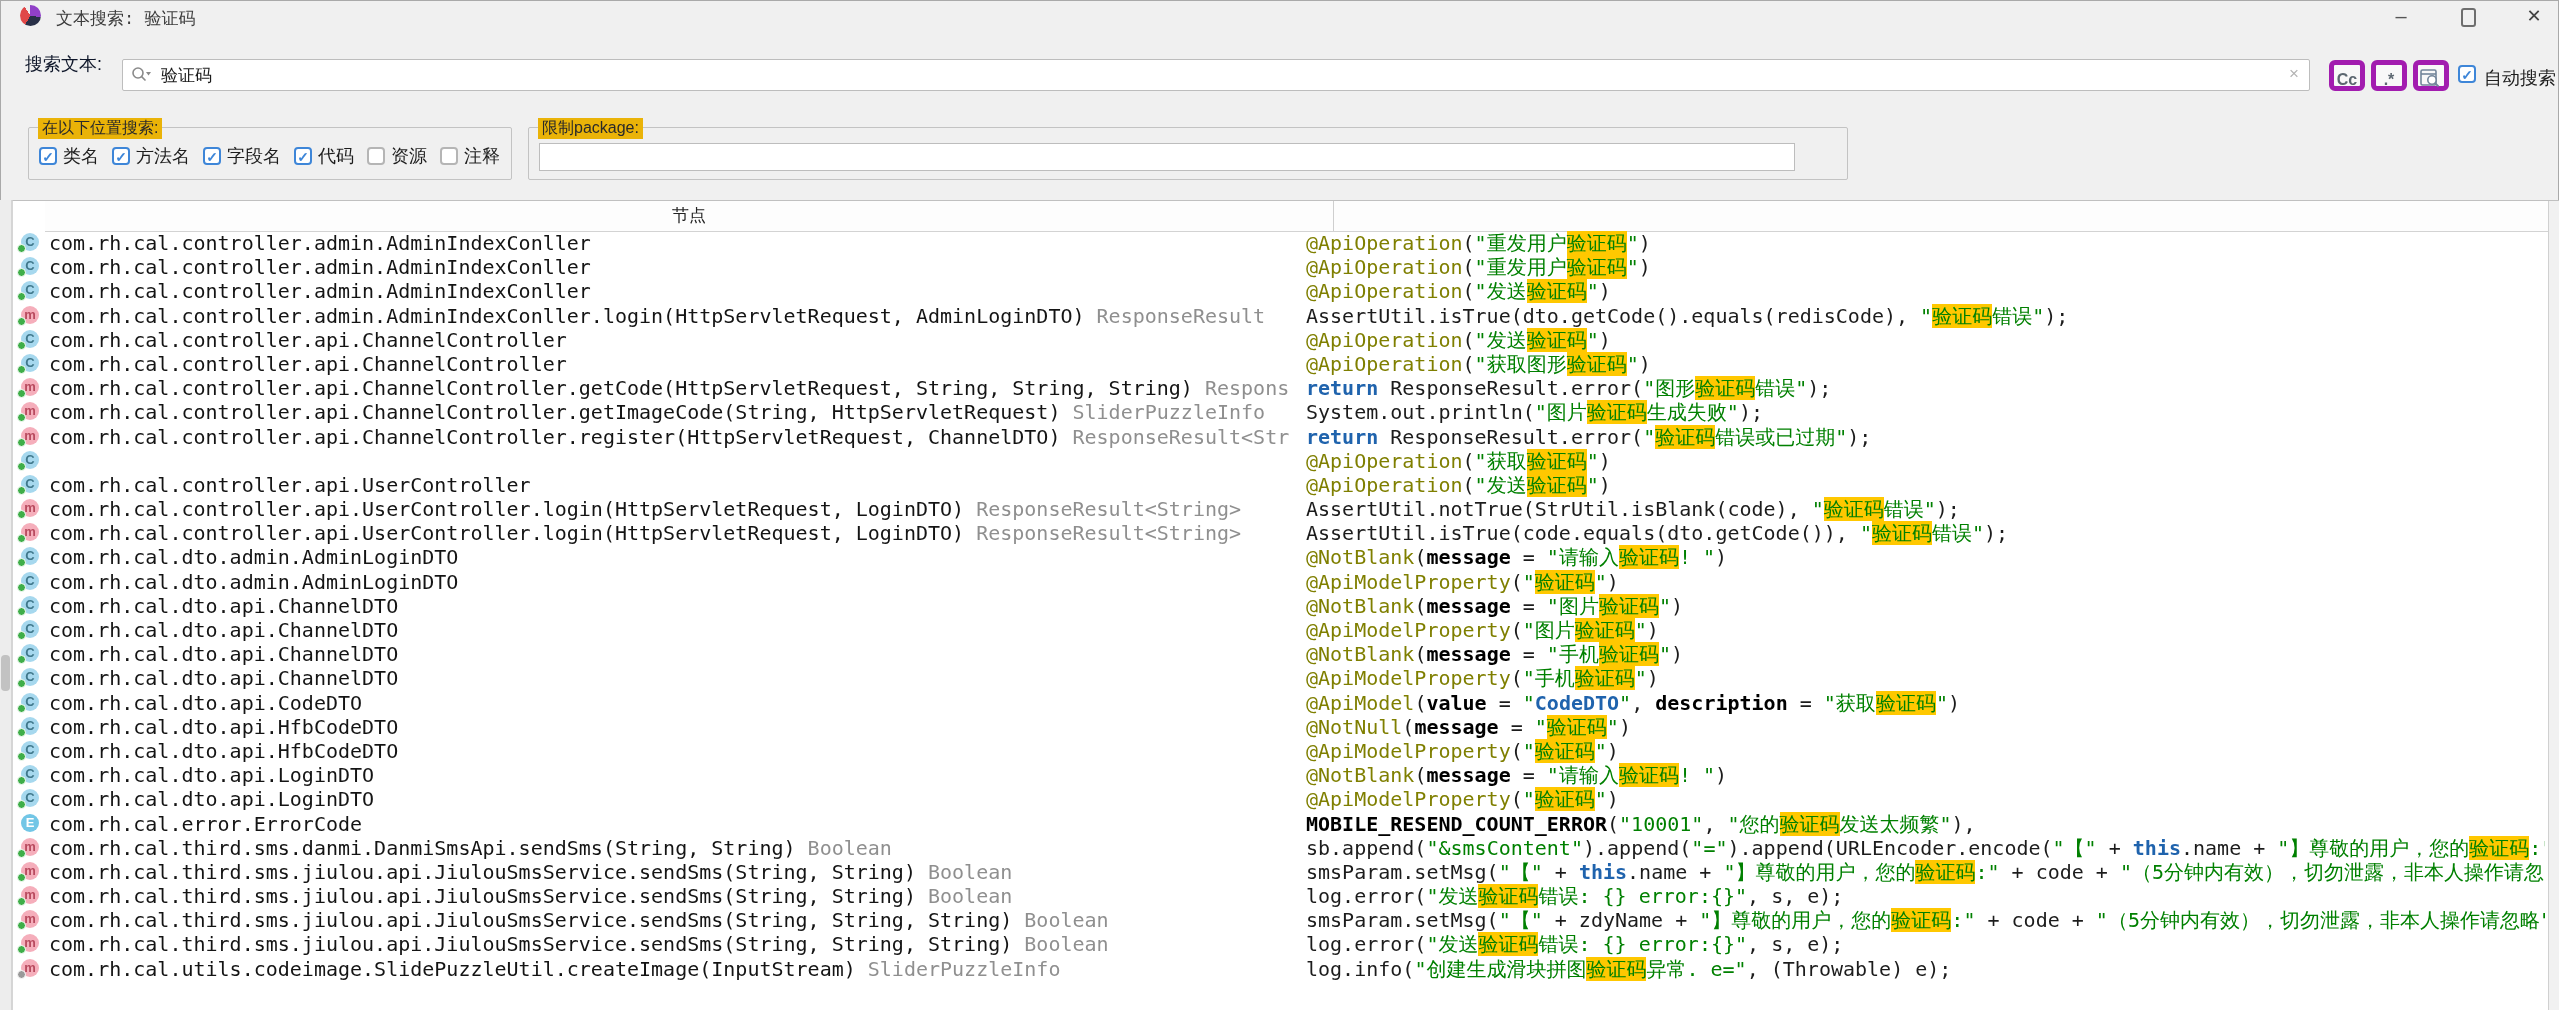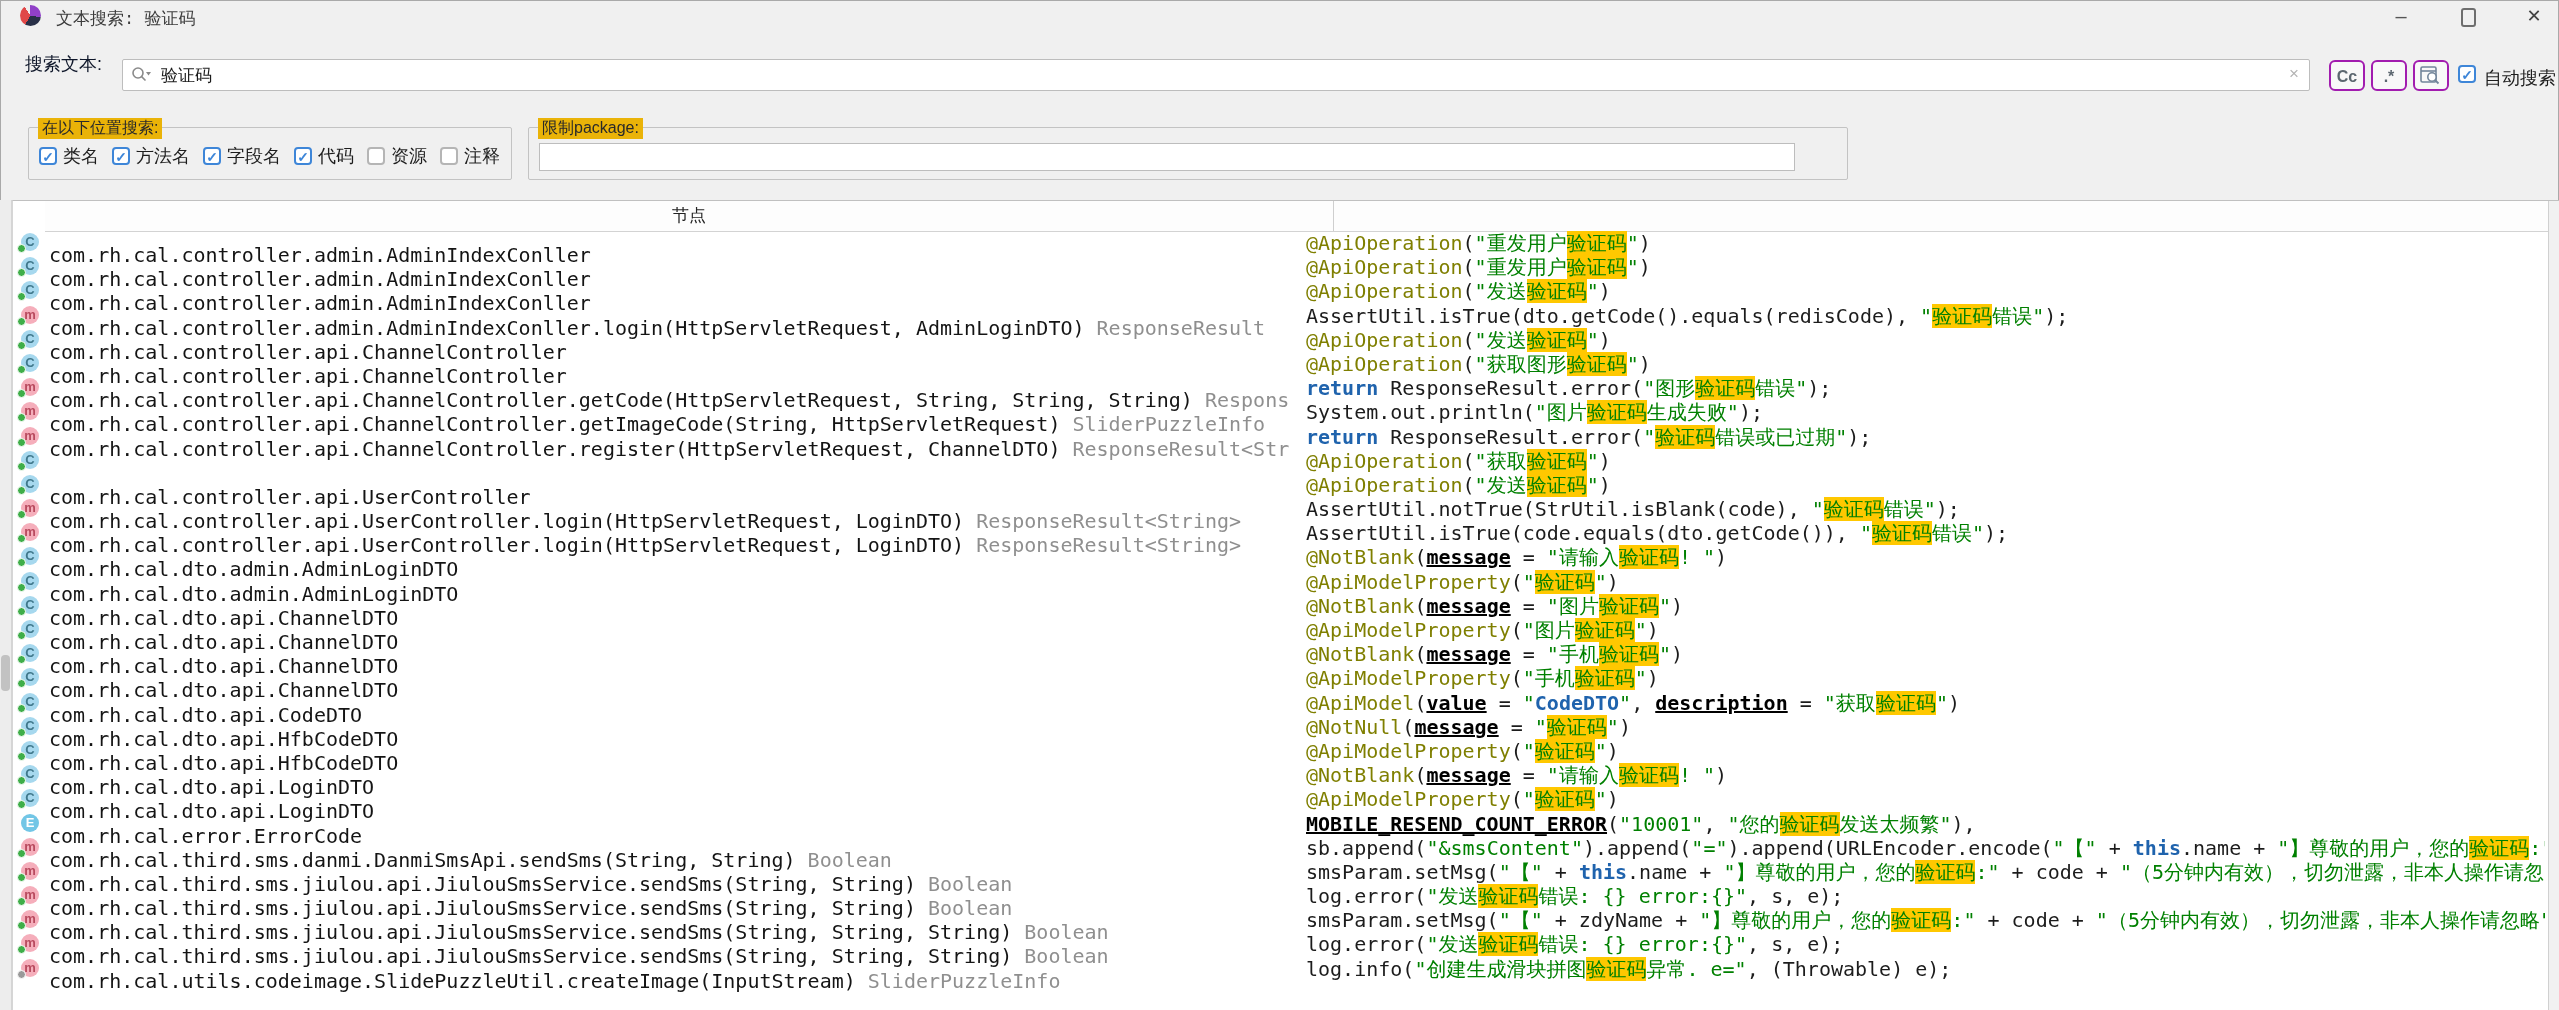--- a/index.html
+++ b/index.html
@@ -18,21 +18,21 @@
   .winbtn.max{right:74px;}
   .maxglyph{display:inline-block;width:11px;height:15px;border:2px solid #6e6e6e;border-radius:3px;margin-top:6px;}
   .winbtn.close{right:8px;color:#444;}
   
   .search-label{position:absolute;left:25px;top:52px;font-size:18px;color:#0f172a;}
   .search-box{position:absolute;left:122px;top:59px;width:2186px;height:30px;background:#fff;border:1px solid #bdbdbd;border-radius:2px;}
   .search-box svg{position:absolute;left:7px;top:5px;}
   .search-input{position:absolute;left:36px;top:1px;width:2110px;height:26px;border:none;outline:none;
     font-size:17px;color:#1b1b1b;background:transparent;font-family:"Liberation Sans",sans-serif;}
   .clear-x{position:absolute;right:10px;top:4px;font-size:17px;color:#b4b4b4;cursor:default;}
-  .minibtn{position:absolute;top:60px;width:36px;height:31px;background:#f8f8f8;border:2px solid #a21caf;border-radius:6px;
+  .minibtn{position:absolute;top:60px;width:36px;height:31px;background:#f8f8f8;border:5px solid #a21caf;border-radius:6px;
     text-align:center;line-height:29px;font-weight:bold;font-size:16px;color:#5c6770;padding:0;}
   .btn-cc{left:2329px;}
   .btn-regex{left:2371px;}
   .btn-preview{left:2413px;}
   .btn-preview svg{margin-top:4px;}
   
   .cb{display:inline-block;width:18px;height:18px;border-radius:4px;background:#fff;border:2px solid #b5b5b5;
     text-align:center;line-height:17px;font-size:14px;font-weight:bold;color:transparent;vertical-align:middle;box-sizing:border-box;}
   .cb.checked{border-color:var(--accent);color:var(--accent);}
   .auto-cb{position:absolute;left:2458px;top:65px;}
@@ -55,29 +55,29 @@
   .vsep{position:absolute;left:1288px;top:0;height:30px;border-left:1px solid #cfcfcf;}
   .tbody{position:absolute;left:0;top:30px;right:10px;bottom:0;overflow:hidden;}
   .row{position:relative;height:24.2px;font-family:"DejaVu Sans Mono",monospace;font-size:20px;line-height:24.2px;white-space:pre;}
   .nicon{position:absolute;left:8px;top:2px;width:18px;height:18px;border-radius:50%;text-align:center;
     font:bold 13px/18px "Liberation Sans",sans-serif;}
   .nicon.class{background:var(--classIcon);color:#40788c;}
   .nicon.method,.nicon.method2{background:var(--methodIcon);color:#b84a5e;}
   .nicon.enum{background:var(--enumIcon);color:#fff;}
   .ndot{position:absolute;left:4px;top:13px;width:9px;height:9px;border-radius:50%;background:var(--dot);border:1px solid #fff;box-sizing:border-box;}
   .ndot.gray{background:#9a9a9a;}
-  .lwrap{position:absolute;left:36px;width:1250px;overflow:hidden;color:#141414;margin-top:12px;}
+  .lwrap{position:absolute;left:36px;width:1250px;overflow:hidden;color:#141414;}
   .lret{color:var(--gray);}
   .code{position:absolute;left:1293px;right:4px;overflow:hidden;}
   .sg-p{color:var(--plain);}
   .sg-a{color:var(--ann);}
   .sg-s{color:var(--str);}
   .sg-h{color:var(--str);background:var(--hl);}
   .sg-k{color:var(--kw);font-weight:bold;}
-  .sg-b{color:#000;font-weight:bold;text-decoration:underline;}
+  .sg-b{color:#000;font-weight:bold;}
   .sg-l{color:var(--kw);font-weight:bold;}
   
   .left-track{position:absolute;left:0;top:200px;bottom:0;width:11px;background:#ededed;border-right:1px solid #d5d5d5;}
   .left-thumb{position:absolute;left:1px;top:455px;width:9px;height:36px;background:#c2c2c2;border-radius:4px;}
   .right-track{position:absolute;right:0;top:0;bottom:0;width:10px;background:#f1f1f1;border-left:1px solid #d0d0d0;}
 </style>
 </head>
 <body>
 
 <div class="titlebar">

